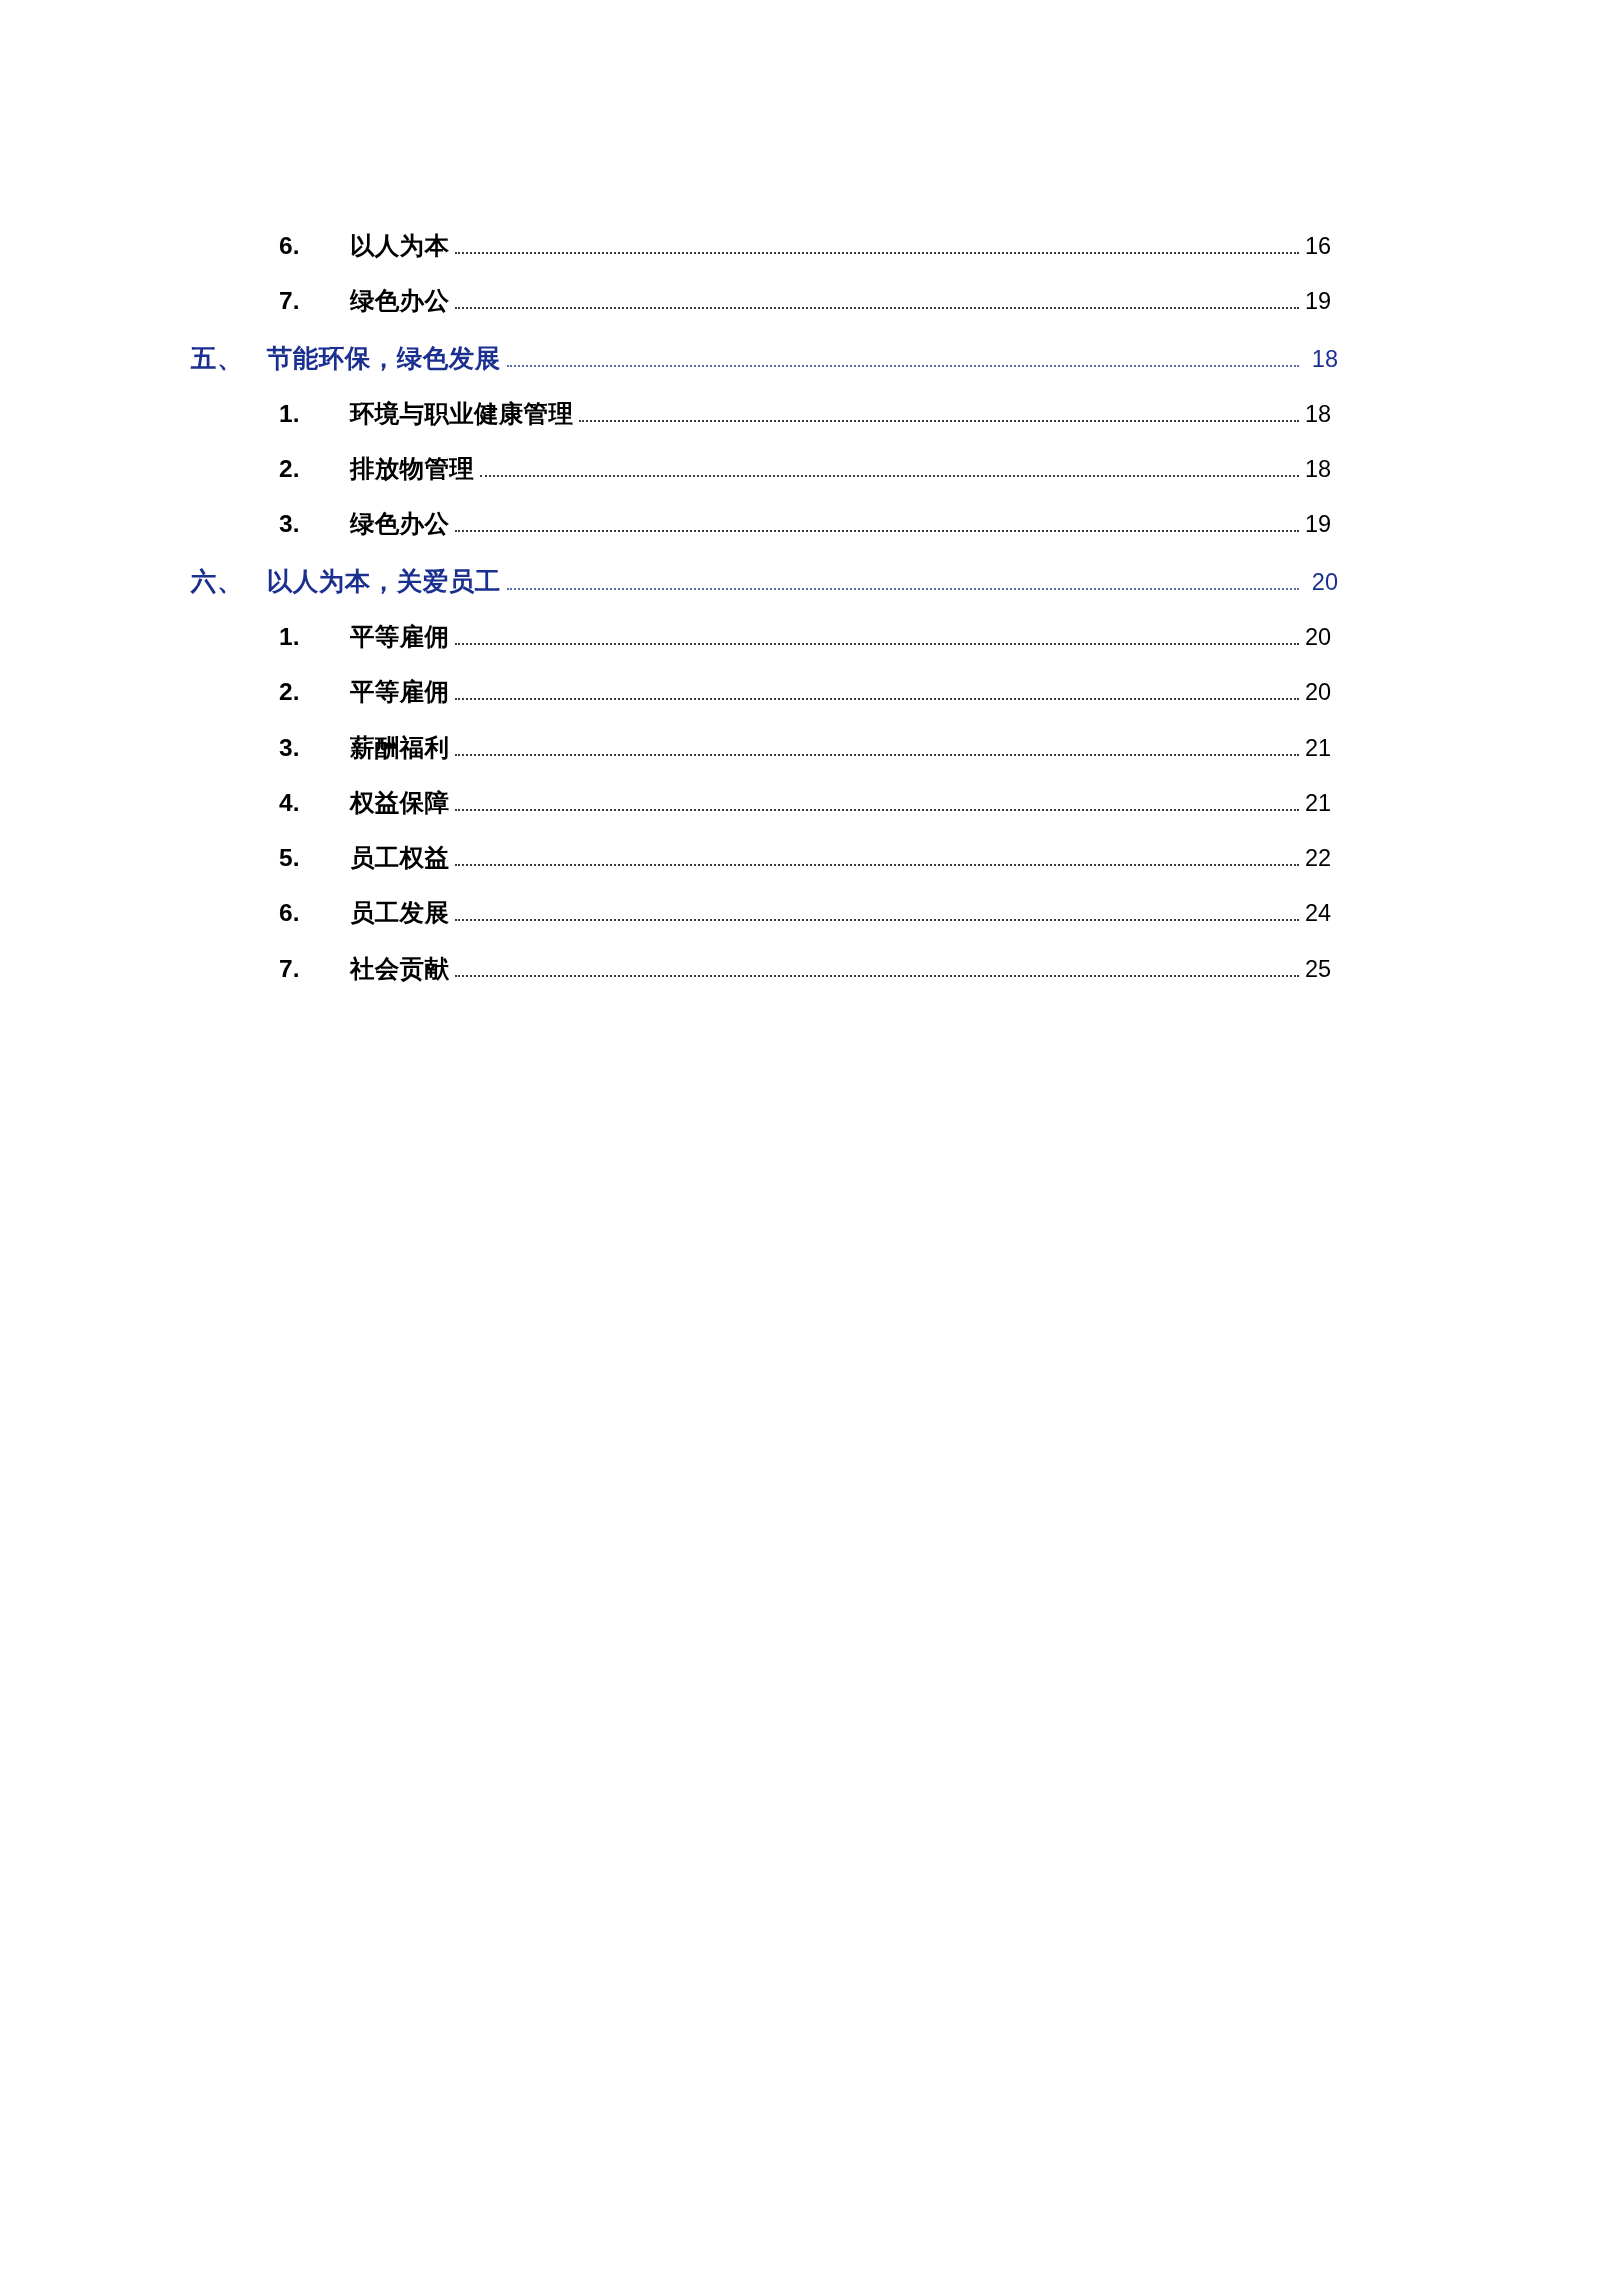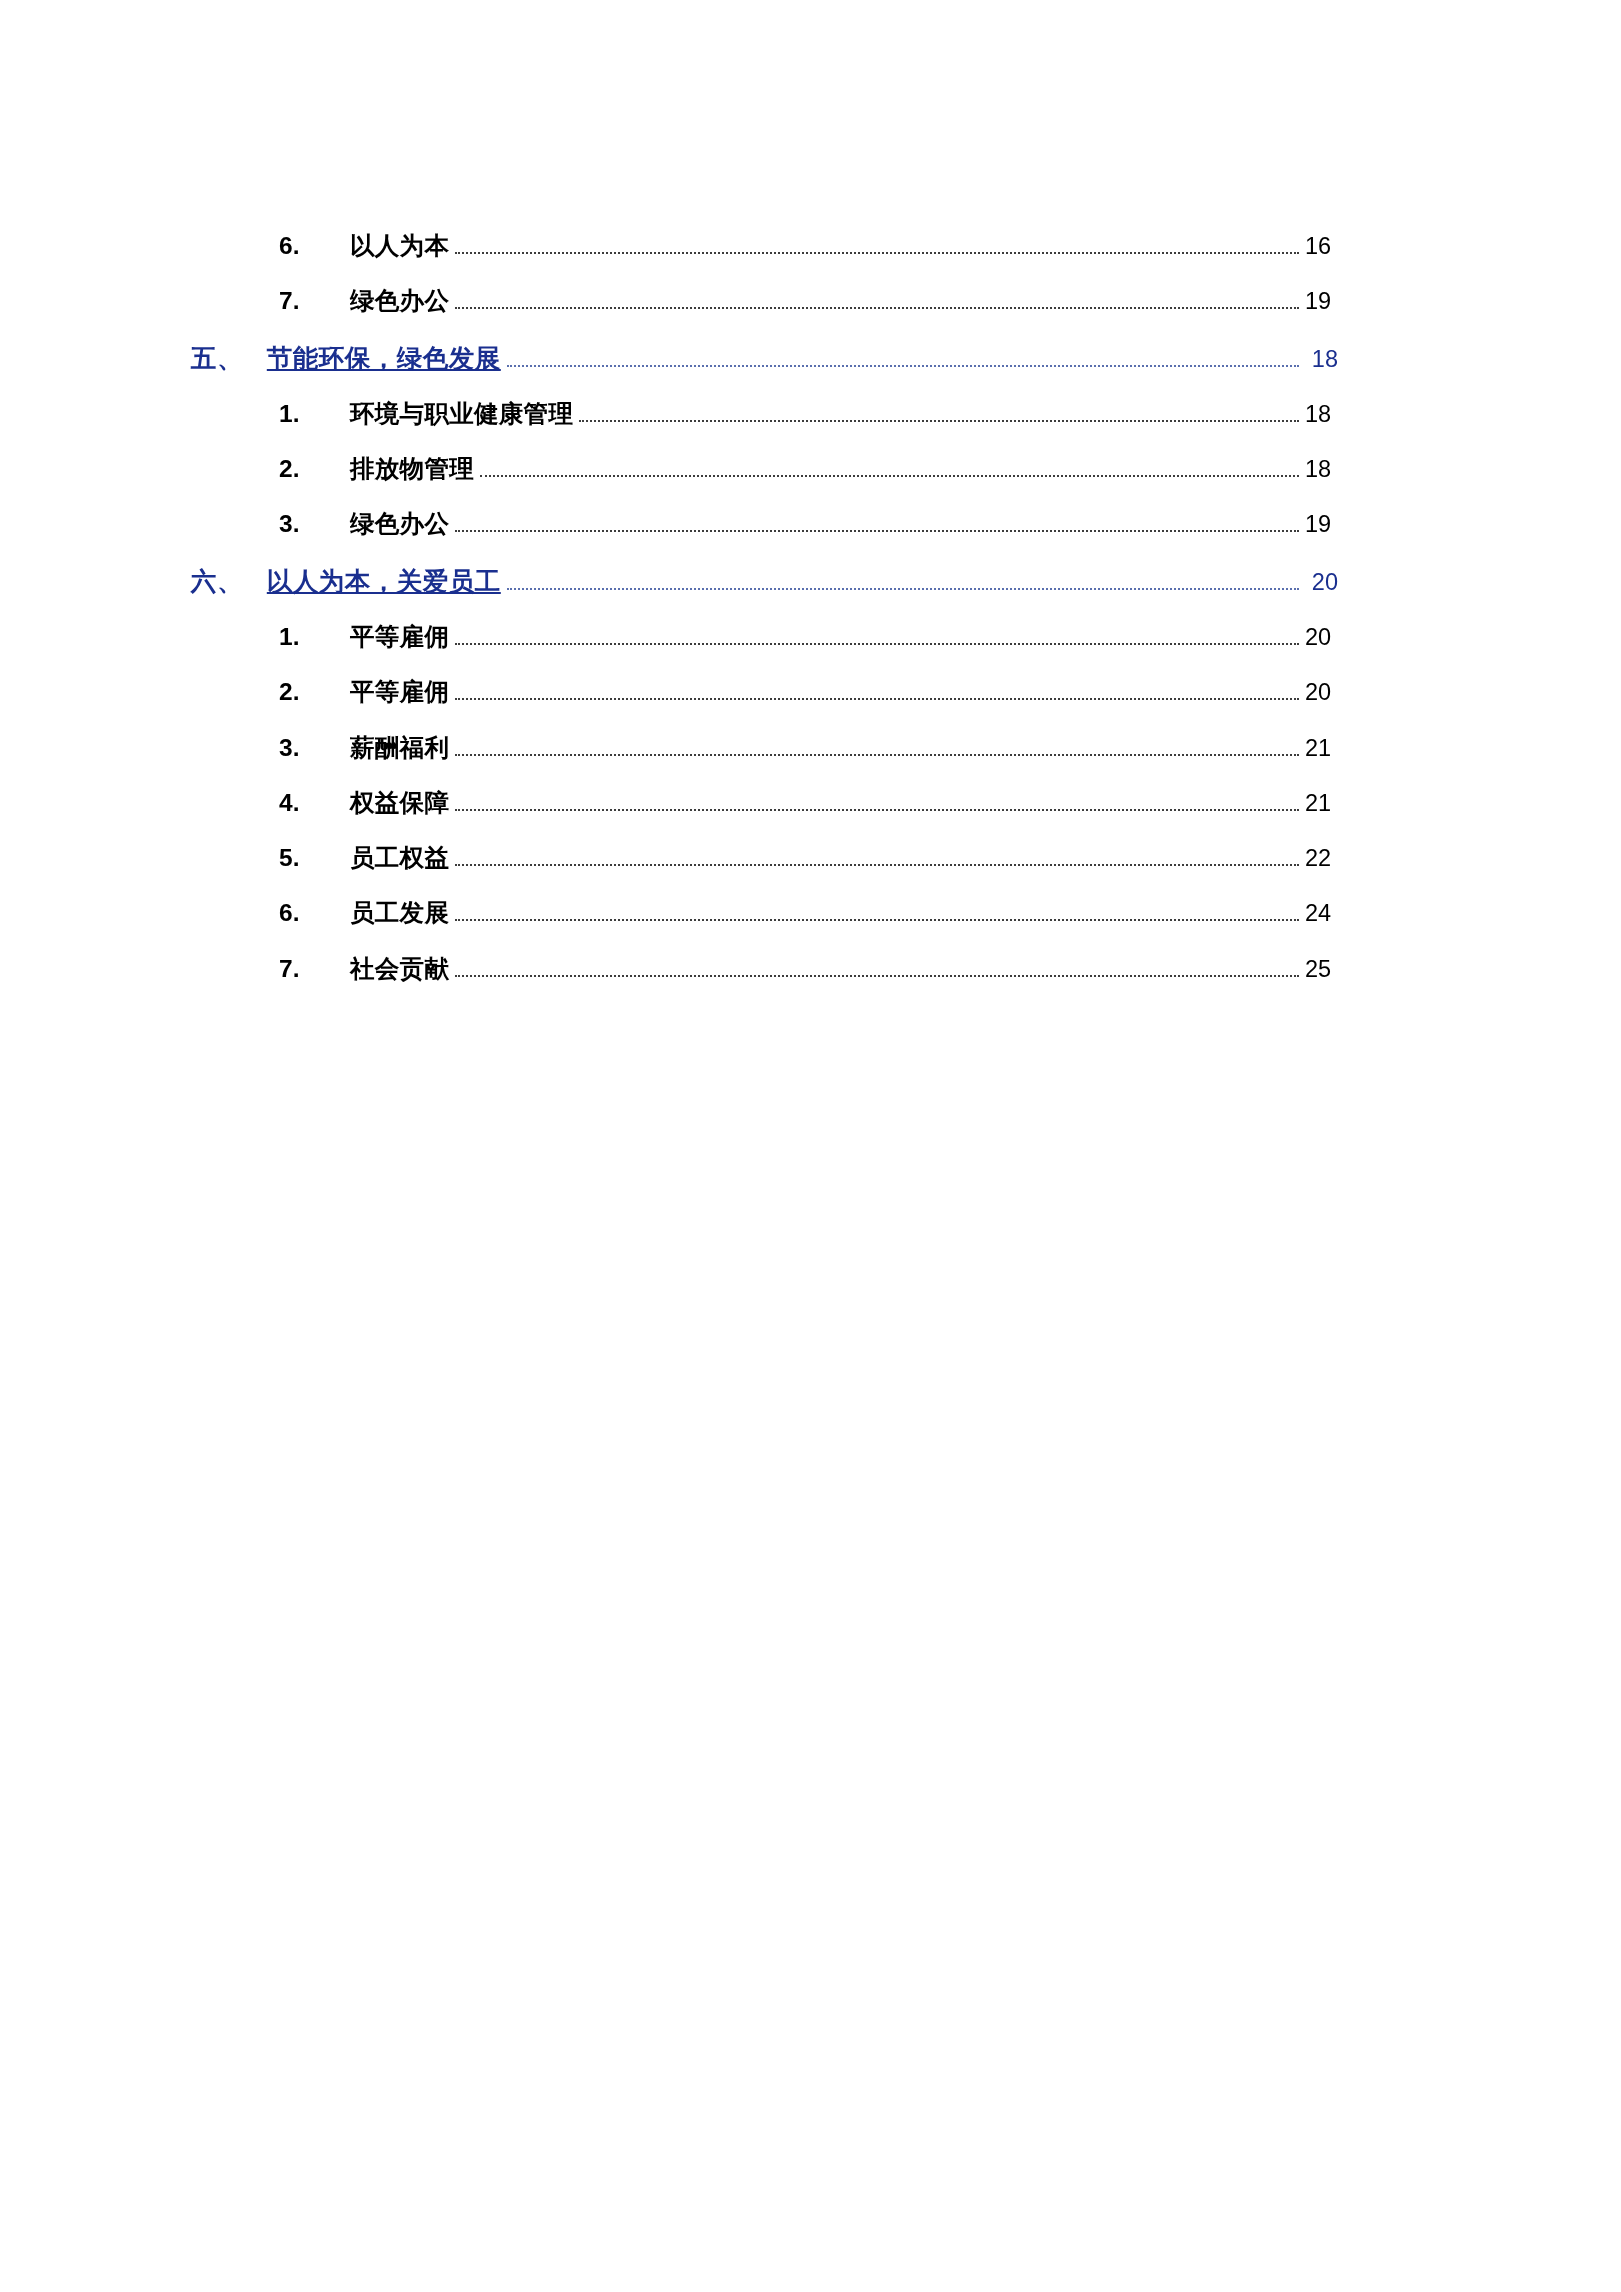--- a/index.html
+++ b/index.html
@@ -45,21 +45,20 @@
   .lvl1 .num {
     width: 76px;
     flex: 0 0 76px;
     color: #1a2f8f;
     letter-spacing: 1px;
   }
   .lvl1 .label {
     color: #1a2f8f;
     white-space: nowrap;
     letter-spacing: 0.5px;
-    text-decoration: underline;
   }
   .lvl1 .leader {
     flex: 1 1 auto;
     border-bottom: 2px dotted #5a6fae;
     margin: 0 5.9px 6.9px 5.9px;
     height: 1px;
   }
   .lvl1 .pageno {
     color: #1a2f8f;
     font-size: 23.5px;

